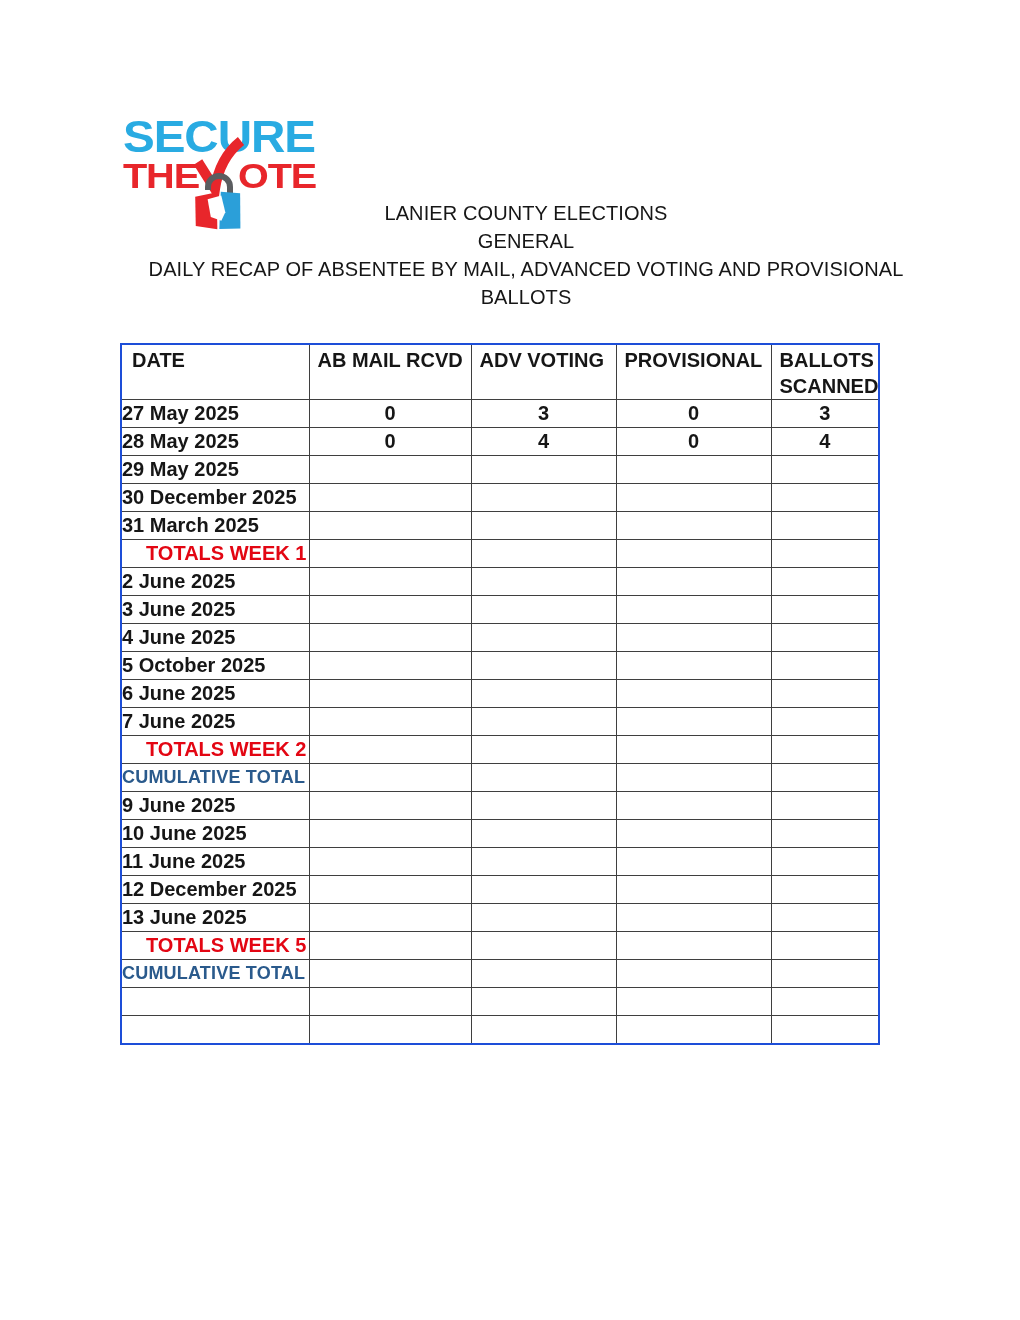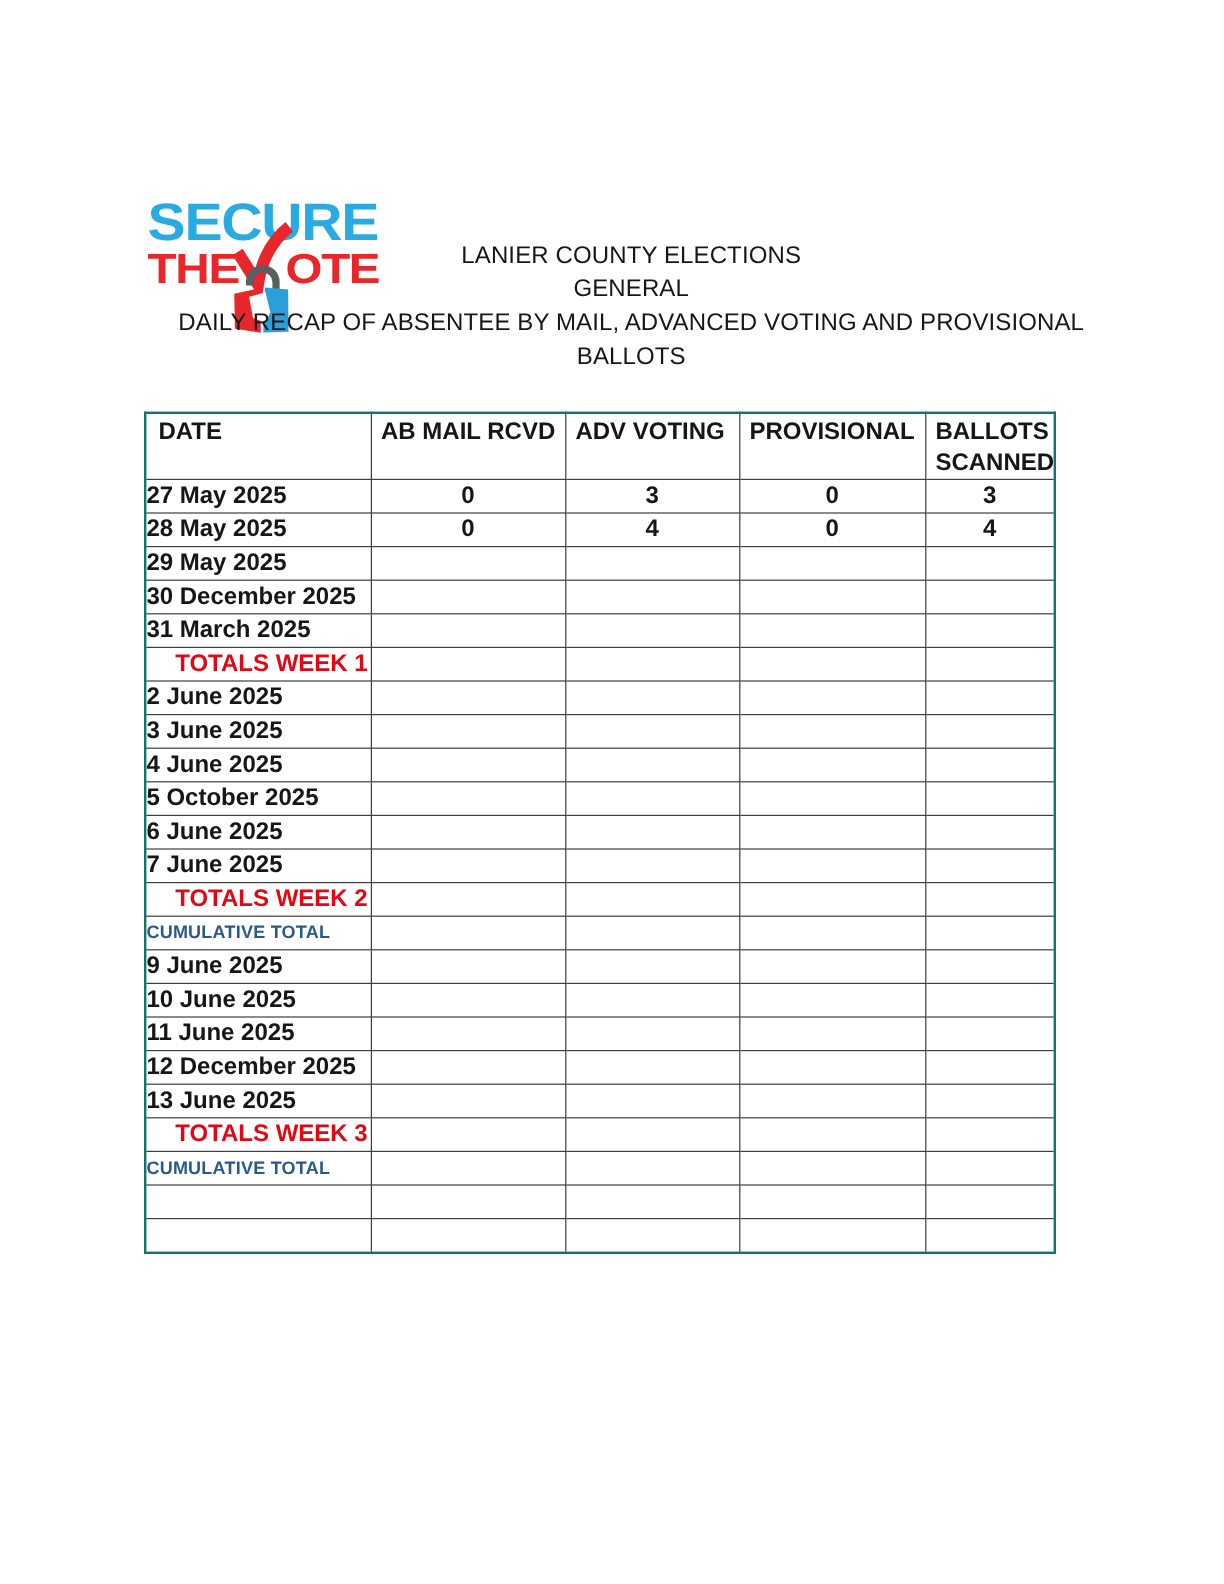--- a/index.html
+++ b/index.html
@@ -17,21 +17,20 @@
     color: #161616;
   }
 
   
   .logo {
     position: absolute;
     left: 122px;
     top: 110px;
     width: 200px;
     height: 128px;
-    margin-top: 48px;
   }
   .logo svg { display: block; }
 
   
   .titles {
     position: absolute;
     left: 16px;
     top: 199px;
     width: 1020px;
     text-align: center;
@@ -47,21 +46,21 @@
     left: 120px;
     top: 343px;
     width: 758px;
     border-collapse: collapse;
     table-layout: fixed;
     background: #ffffff;
   }
   table.recap, table.recap th, table.recap td {
     border: 1.6px solid var(--border-c, #3f3f3f);
   }
-  table.recap { border: 2px solid #0f766e; }
+  table.recap { border: 2px solid #1d4ed8; }
   table.recap th {
     height: 52px;
     vertical-align: top;
     text-align: left;
     font-size: 20px;
     font-weight: bold;
     padding: 2px 4px 0 8px;
     line-height: 26px;
     color: #161616;
   }
@@ -73,21 +72,21 @@
     padding: 0;
     white-space: nowrap;
     overflow: hidden;
     color: #161616;
   }
   td.label-cell { text-align: left; padding-left: 10px; }
   td.value-cell { text-align: center; }
   tr.row-totals td.label-cell { color: var(--totals-red, #e30613); padding-left: 24px; }
   tr.row-cumulative td.label-cell {
     color: var(--cum-blue, #2a5a8c);
-    font-size: 15px;
+    font-size: 18px;
     letter-spacing: 0.2px;
   }
 </style>
 </head>
 <body>
 
 <div class="page">
 
   <div class="logo">
     <svg width="200" height="128" viewBox="0 0 200 128">
@@ -262,21 +261,21 @@
           <td class="value-cell"></td>
         </tr>
         <tr class="row-date">
           <td class="label-cell">13 June 2025</td>
           <td class="value-cell"></td>
           <td class="value-cell"></td>
           <td class="value-cell"></td>
           <td class="value-cell"></td>
         </tr>
         <tr class="row-totals">
-          <td class="label-cell">TOTALS WEEK 3</td>
+          <td class="label-cell">TOTALS WEEK 5</td>
           <td class="value-cell"></td>
           <td class="value-cell"></td>
           <td class="value-cell"></td>
           <td class="value-cell"></td>
         </tr>
         <tr class="row-cumulative">
           <td class="label-cell">CUMULATIVE TOTAL</td>
           <td class="value-cell"></td>
           <td class="value-cell"></td>
           <td class="value-cell"></td>

